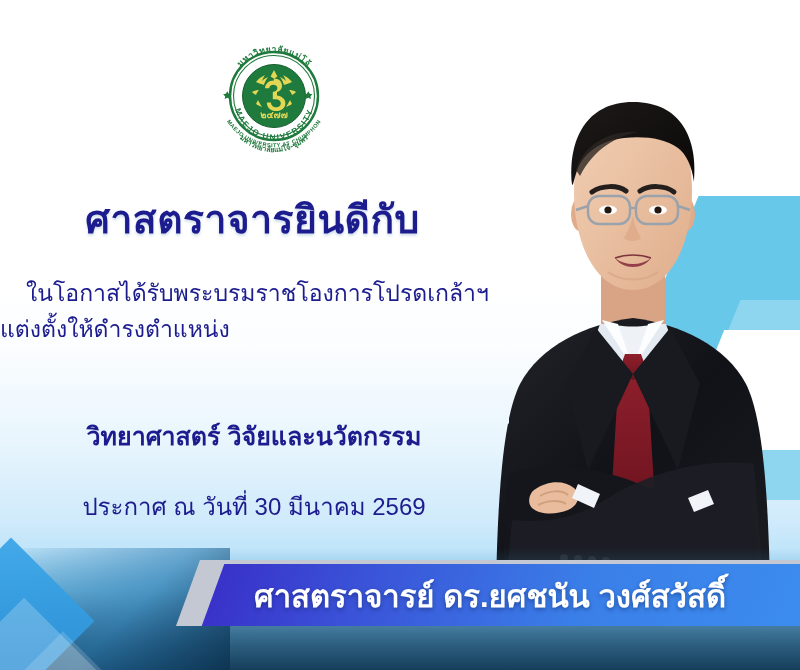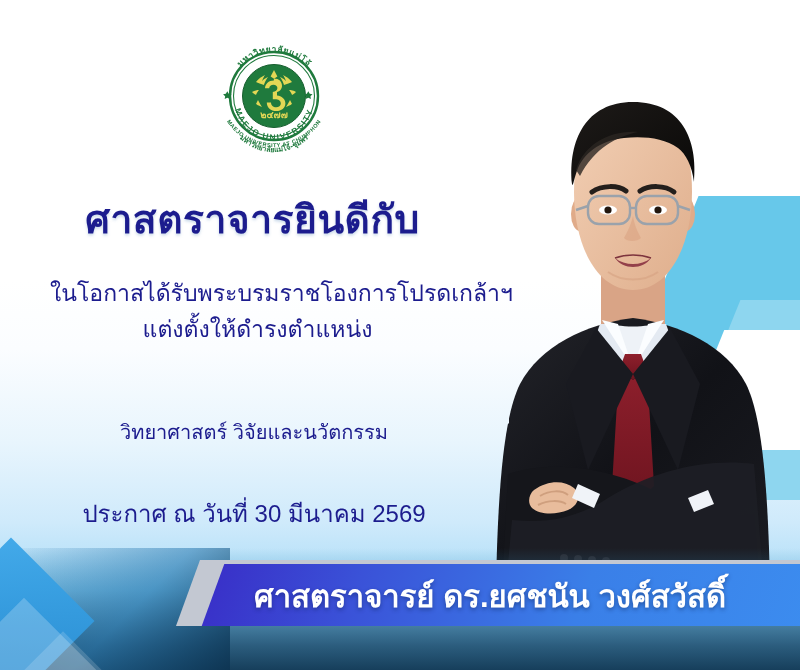--- a/index.html
+++ b/index.html
@@ -118,56 +118,53 @@
     letter-spacing: .5px;
     text-shadow: 0 2px 3px rgba(120,160,200,.38);
   }
   .sub1 {
     position: absolute;
     left: 0; top: 275px;
     width: 515px;
     text-align: center;
     font-size: 23px;
     color: #1c1c8e;
-    margin-left: 24px;
   }
   .sub2 {
     position: absolute;
     left: 0; top: 311px;
     width: 515px;
-    text-align: center;
     font-size: 23px;
     color: #1c1c8e;
   }
   .title1 {
     position: absolute;
     left: 0; top: 378px;
     width: 508px;
     text-align: center;
     font-size: 25px;
     font-weight: bold;
     color: #1c1c8e;
   }
   .title2 {
     position: absolute;
     left: 0; top: 416px;
     width: 508px;
     text-align: center;
-    font-size: 20px;
-    font-weight: normal;
+    font-size: 25px;
+    font-weight: bold;
     color: #1c1c8e;
   }
   .datetext {
     position: absolute;
     left: 0; top: 487px;
     width: 508px;
     text-align: center;
     font-size: 24px;
     color: #1c1c8e;
-    margin-top: 7px;
   }
 
   
   .banner-group { position: absolute; left: 0; top: 558px; width: 800px; height: 72px; }
   .banner-gray {
     position: absolute;
     left: 188px; top: 2px;
     width: 640px; height: 66px;
     background: #c3c8d2;
     transform: skewX(-20deg);

